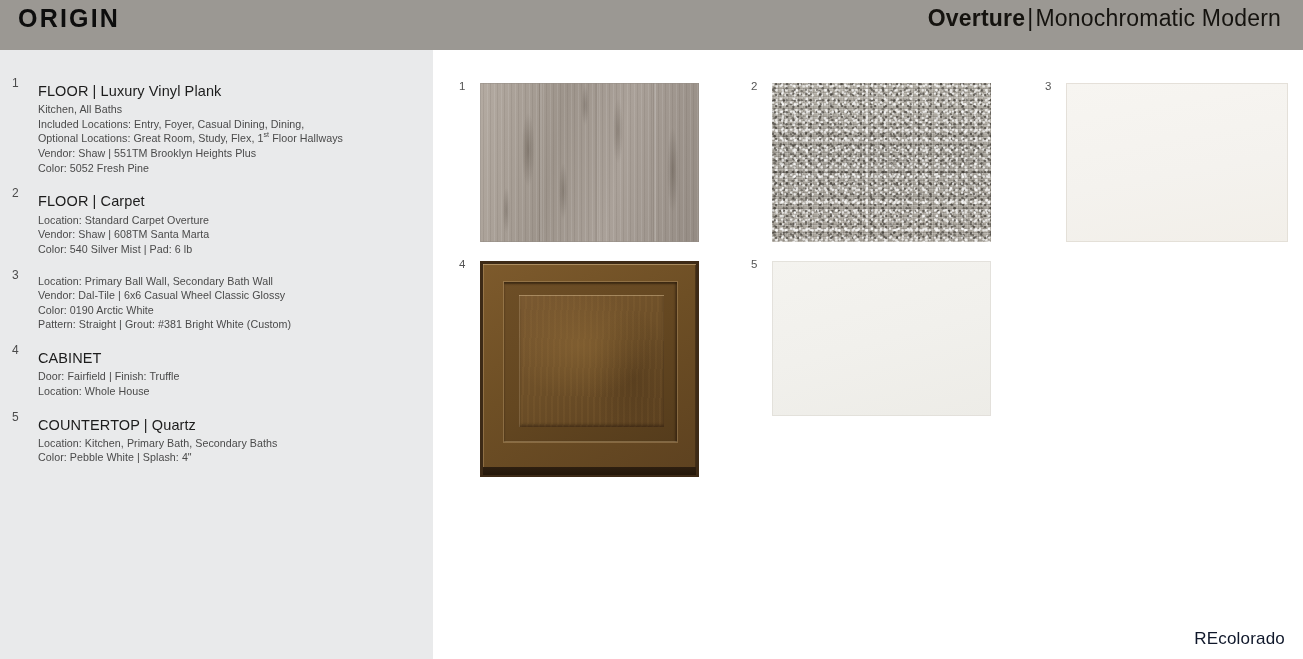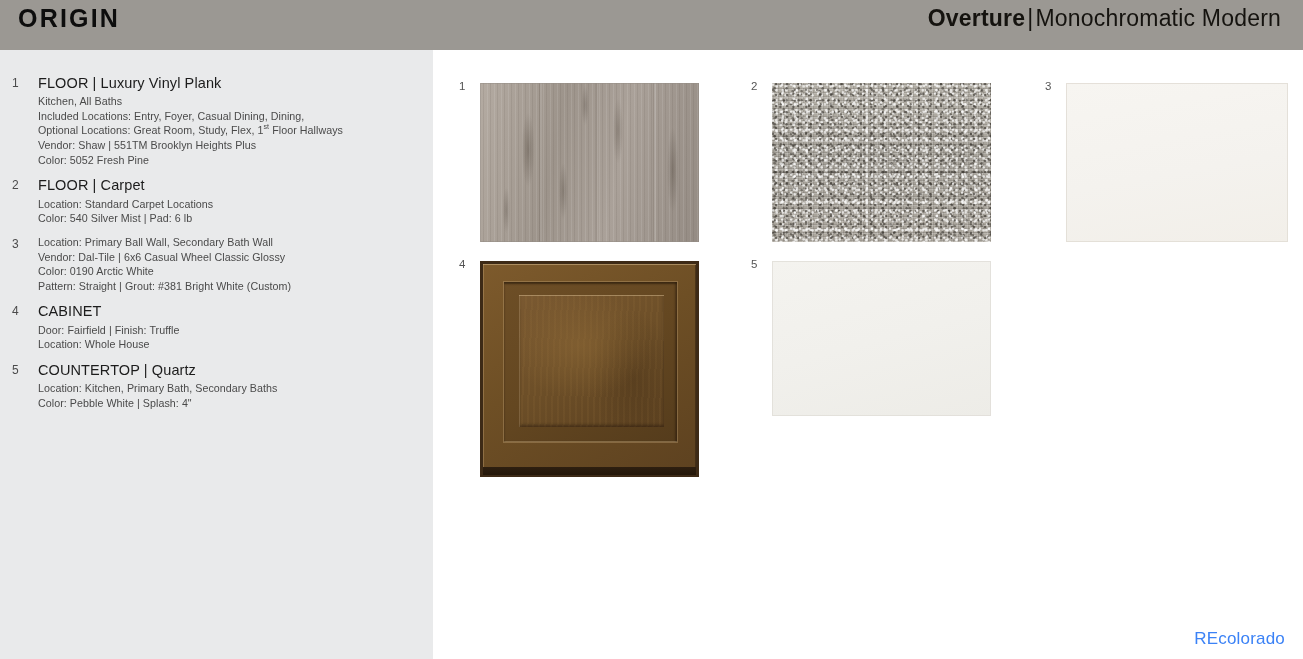--- a/index.html
+++ b/index.html
@@ -66,21 +66,21 @@
     margin-bottom: 9px;
   }
   .spec-num {
     width: 26px;
     flex: 0 0 26px;
     font-size: 12px;
     color: #4b4b4b;
     padding-top: 3px;
     line-height: 1;
   }
-  .spec-body { flex: 1 1 auto; }
+  .spec-body { flex: 1 1 auto; margin-top: 8px; }
   .spec-title {
     font-size: 14.5px;
     color: #1c1c1c;
     line-height: 1.25;
     margin-bottom: 2px;
     letter-spacing: 0.1px;
   }
   .spec-line {
     font-size: 10.7px;
     color: #4a4a4a;
@@ -238,21 +238,21 @@
     background-image: linear-gradient(165deg, #f4f3ef 0%, #f1f0ec 50%, #edece7 100%);
     box-shadow: inset 0 0 0 1px rgba(224,222,216,0.85);
   }
 
   
   .watermark {
     position: absolute;
     right: 18px;
     bottom: 12px;
     font-size: 17px;
-    color: #3b82f6;
+    color: #0f172a;
     letter-spacing: 0.2px;
     line-height: 1;
   }
 </style>
 </head>
 <body>
 
 <div class="board">
 
   <div class="header">
@@ -273,21 +273,22 @@
         <div class="spec-line">Optional Locations: Great Room, Study, Flex, 1<sup>st</sup> Floor Hallways</div>
         <div class="spec-line">Vendor: Shaw | 551TM Brooklyn Heights Plus</div>
         <div class="spec-line">Color: 5052 Fresh Pine</div>
       </div>
     </div>
 
     <div class="spec-item">
       <div class="spec-num">2</div>
       <div class="spec-body">
         <div class="spec-title">FLOOR | Carpet</div>
-        <div class="spec-line">Location: Standard Carpet Locations</div>
+        <div class="spec-line">Location: Standard Carpet Overture</div>
+        <div class="spec-line">Vendor: Shaw | 608TM Santa Marta</div>
         <div class="spec-line">Color: 540 Silver Mist | Pad: 6 lb</div>
       </div>
     </div>
 
     <div class="spec-item">
       <div class="spec-num">3</div>
       <div class="spec-body">
         <div class="spec-line">Location: Primary Ball Wall, Secondary Bath Wall</div>
         <div class="spec-line">Vendor: Dal-Tile | 6x6 Casual Wheel Classic Glossy</div>
         <div class="spec-line">Color: 0190 Arctic White</div>

